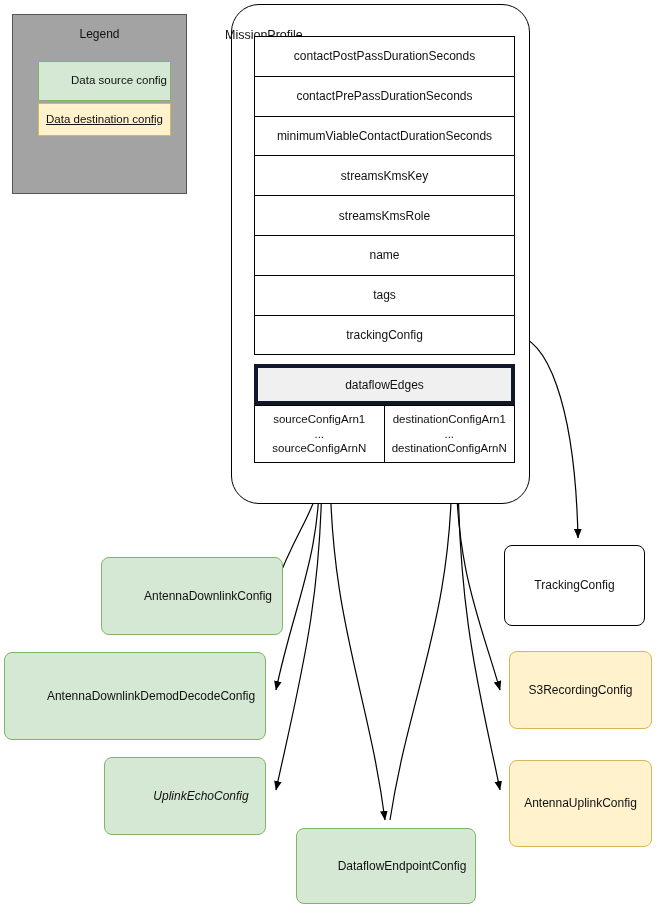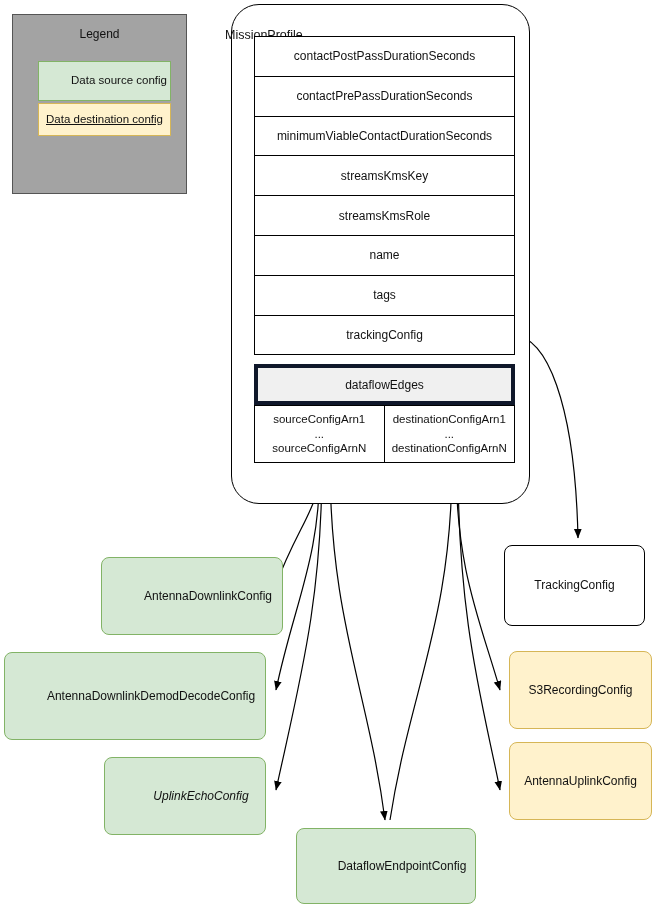--- a/index.html
+++ b/index.html
@@ -184,21 +184,21 @@
   }
   .n-tracking {
     left: 504px; top: 545px; width: 141px; height: 81px;
     background: #ffffff;
     border: 1px solid #000000;
   }
   .n-s3 {
     left: 509px; top: 651px; width: 143px; height: 78px;
   }
   .n-antenna-uplink {
-    left: 509px; top: 742px; width: 143px; height: 78px;
+    left: 509px; top: 760px; width: 143px; height: 87px;
   }
 </style>
 </head>
 <body>
 
 <div id="canvas">
 
   <svg class="edges" viewBox="0 0 661 911">
     <defs>
       <marker id="arrow" markerWidth="9" markerHeight="9" refX="7.5" refY="3.2" orient="auto">

